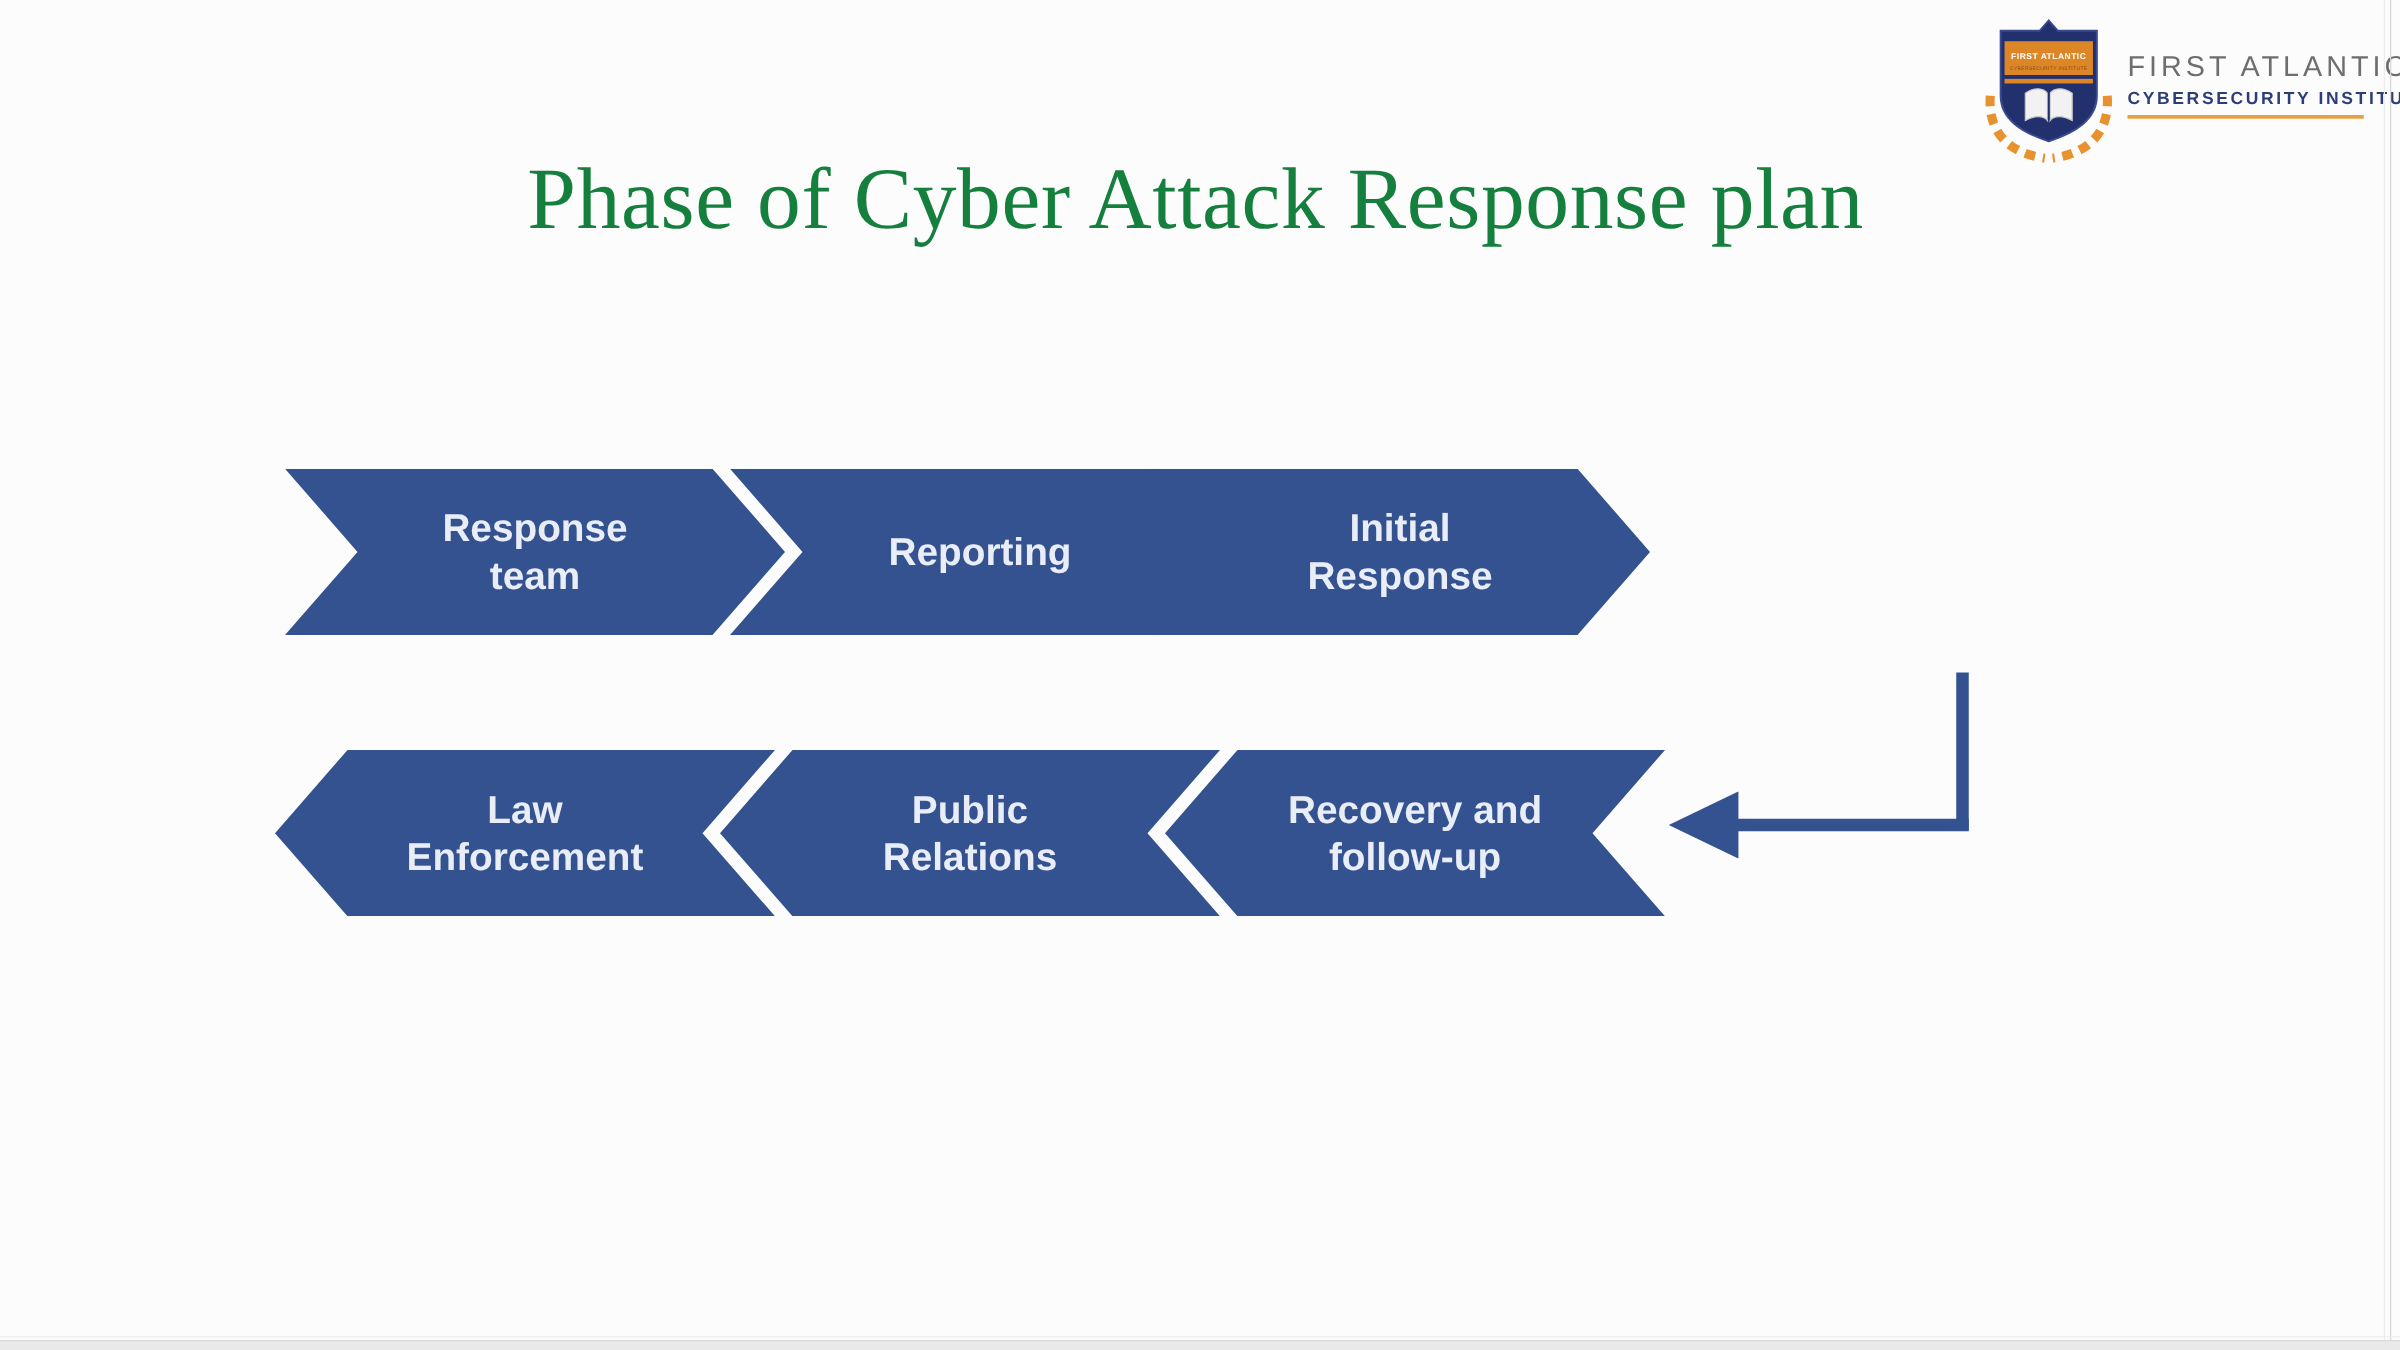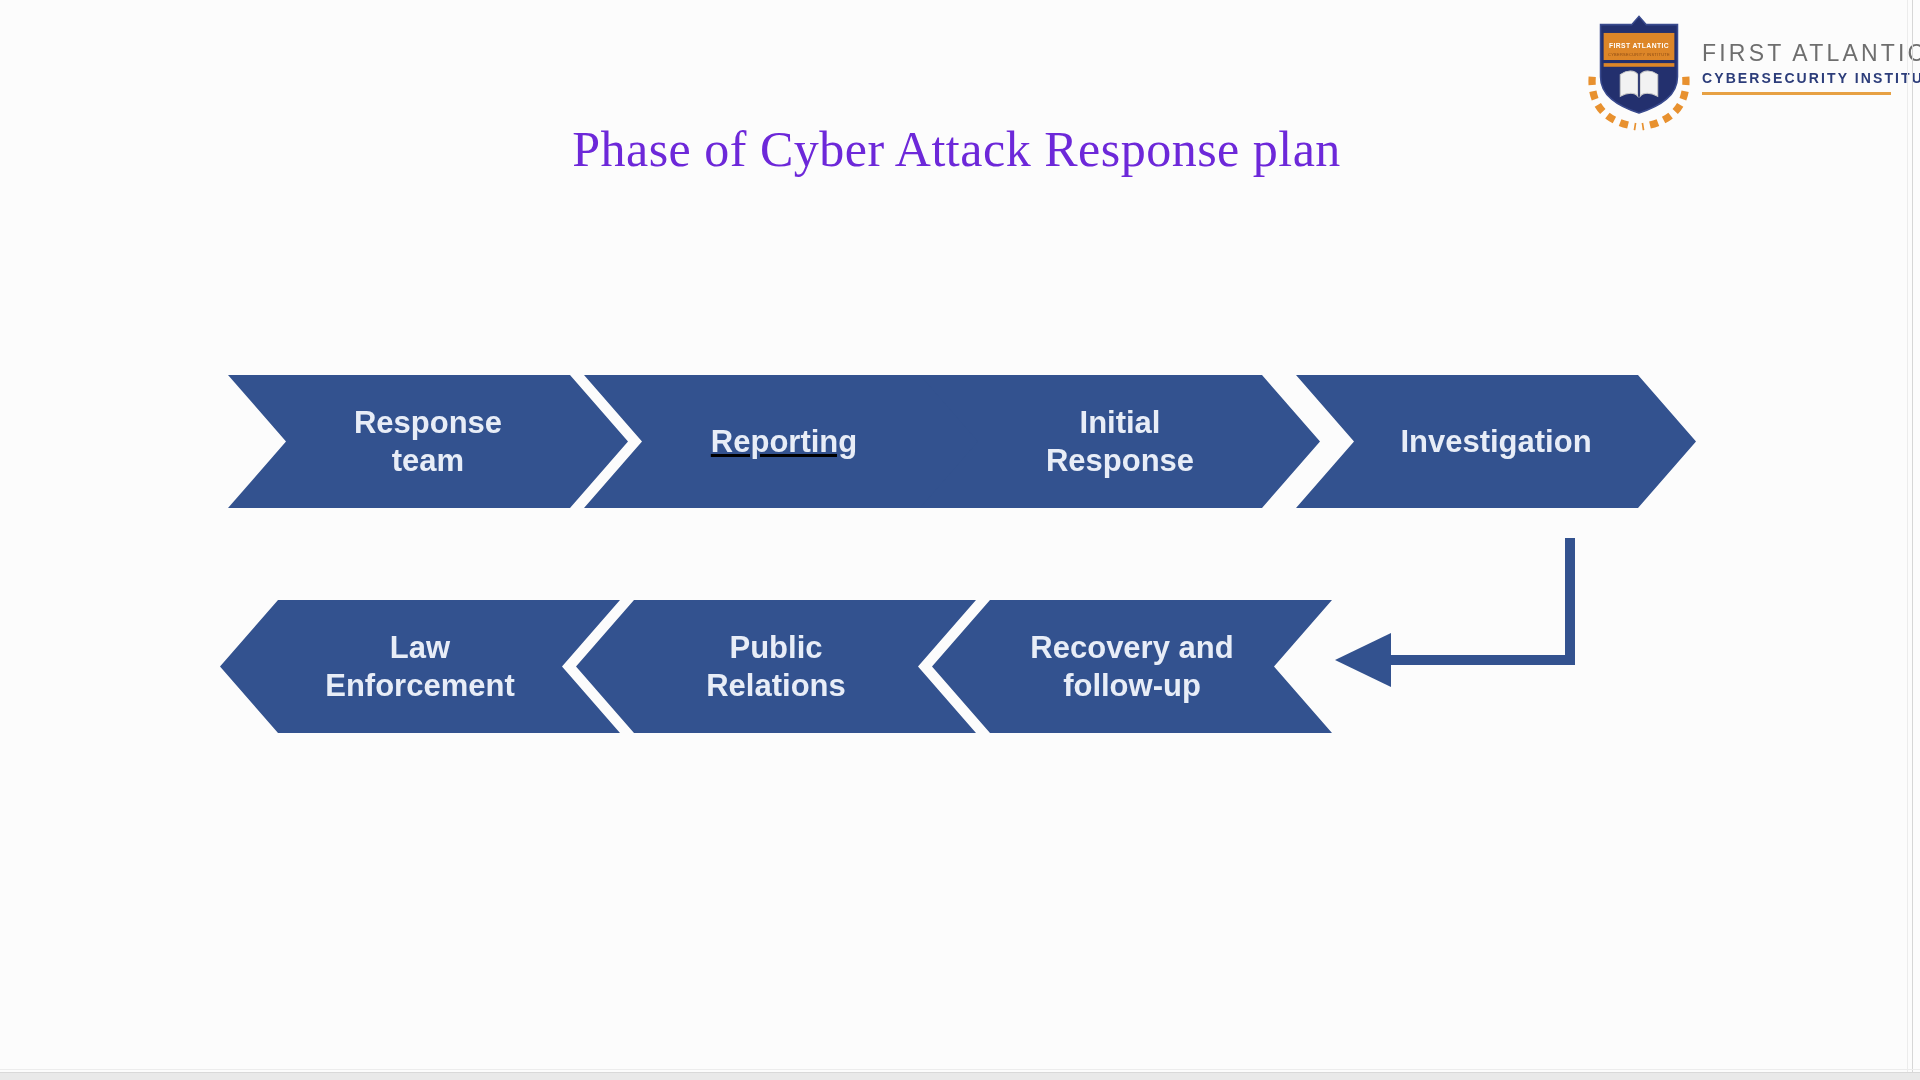--- a/index.html
+++ b/index.html
@@ -12,33 +12,33 @@
   .logo { position:absolute; left:1583px; top:8px; width:330px; height:130px; }
   .logo-shield { position:absolute; left:0; top:0; }
   .logo-textblock { position:absolute; left:119px; top:32px; width:195px; }
   .logo-name { font-size:23px; letter-spacing:3.2px; color:#6e6e6e; white-space:nowrap; }
   .logo-sub  { margin-top:3px; font-size:14px; font-weight:bold; letter-spacing:2.1px; color:#2c3d7a; white-space:nowrap; }
   .logo-underline { margin-top:6px; width:189px; height:3px; background:#e7a144; }
 
   
   .title { position:absolute; left:0; top:120px; width:1913px; text-align:center;
            font-family:"Liberation Serif", serif; font-weight:400;
-           font-size:50px; color:#6d28d9; letter-spacing:0.5px; }
+           font-size:70px; color:#15803d; letter-spacing:0.5px; }
 
   
   .chev { position:absolute; width:400px; height:133px; background:#33528f;
           display:flex; align-items:center; justify-content:center; }
   .chev-label { color:#e8edf7; font-weight:bold; font-size:31px; line-height:1.2;
                 text-align:center; white-space:pre-line; }
   .chev.right { clip-path:polygon(0 0, 342px 0, 100% 50%, 342px 100%, 0 100%, 58px 50%); }
   .chev.left  { clip-path:polygon(58px 0, 100% 0, 342px 50%, 100% 100%, 58px 100%, 0 50%); }
 
   .row1 { top:375px; }
   .row2 { top:600px; }
-  .c1 { left:228px; }  .c2 { left:584px;text-decoration:underline; }  .c3 { left:920px; }  .c4 { left:1296px; }
+  .c1 { left:228px; }  .c2 { left:584px; }  .c3 { left:920px; }  .c4 { left:1296px; }
   .c5 { left:220px;align-items:center; }  .c6 { left:576px; }  .c7 { left:932px;justify-content:center; }
 
   
   .conn-v { position:absolute; left:1565px; top:538px; width:10px; height:126px; background:#33528f; }
   .conn-h { position:absolute; left:1385px; top:655px; width:190px; height:10px; background:#33528f; }
   .conn-arrow { position:absolute; left:1335px; top:633px; width:56px; height:54px; background:#33528f;
                 clip-path:polygon(100% 0, 0 50%, 100% 100%); }
 
   
   .edge-v1 { position:absolute; left:1907px; top:0; width:1px; height:1080px; background:#ececec; }
@@ -82,23 +82,20 @@
     <span class="chev-label">Response
 team</span>
   </div>
   <div class="chev right row1 c2">
     <span class="chev-label">Reporting</span>
   </div>
   <div class="chev right row1 c3">
     <span class="chev-label">Initial
 Response</span>
   </div>
-  <div class="chev right row1 c4">
-    <span class="chev-label">Investigation</span>
-  </div>
 
   <div class="conn-v"></div>
   <div class="conn-h"></div>
   <div class="conn-arrow"></div>
 
   <div class="chev left row2 c5">
     <span class="chev-label">Law
 Enforcement</span>
   </div>
   <div class="chev left row2 c6">

